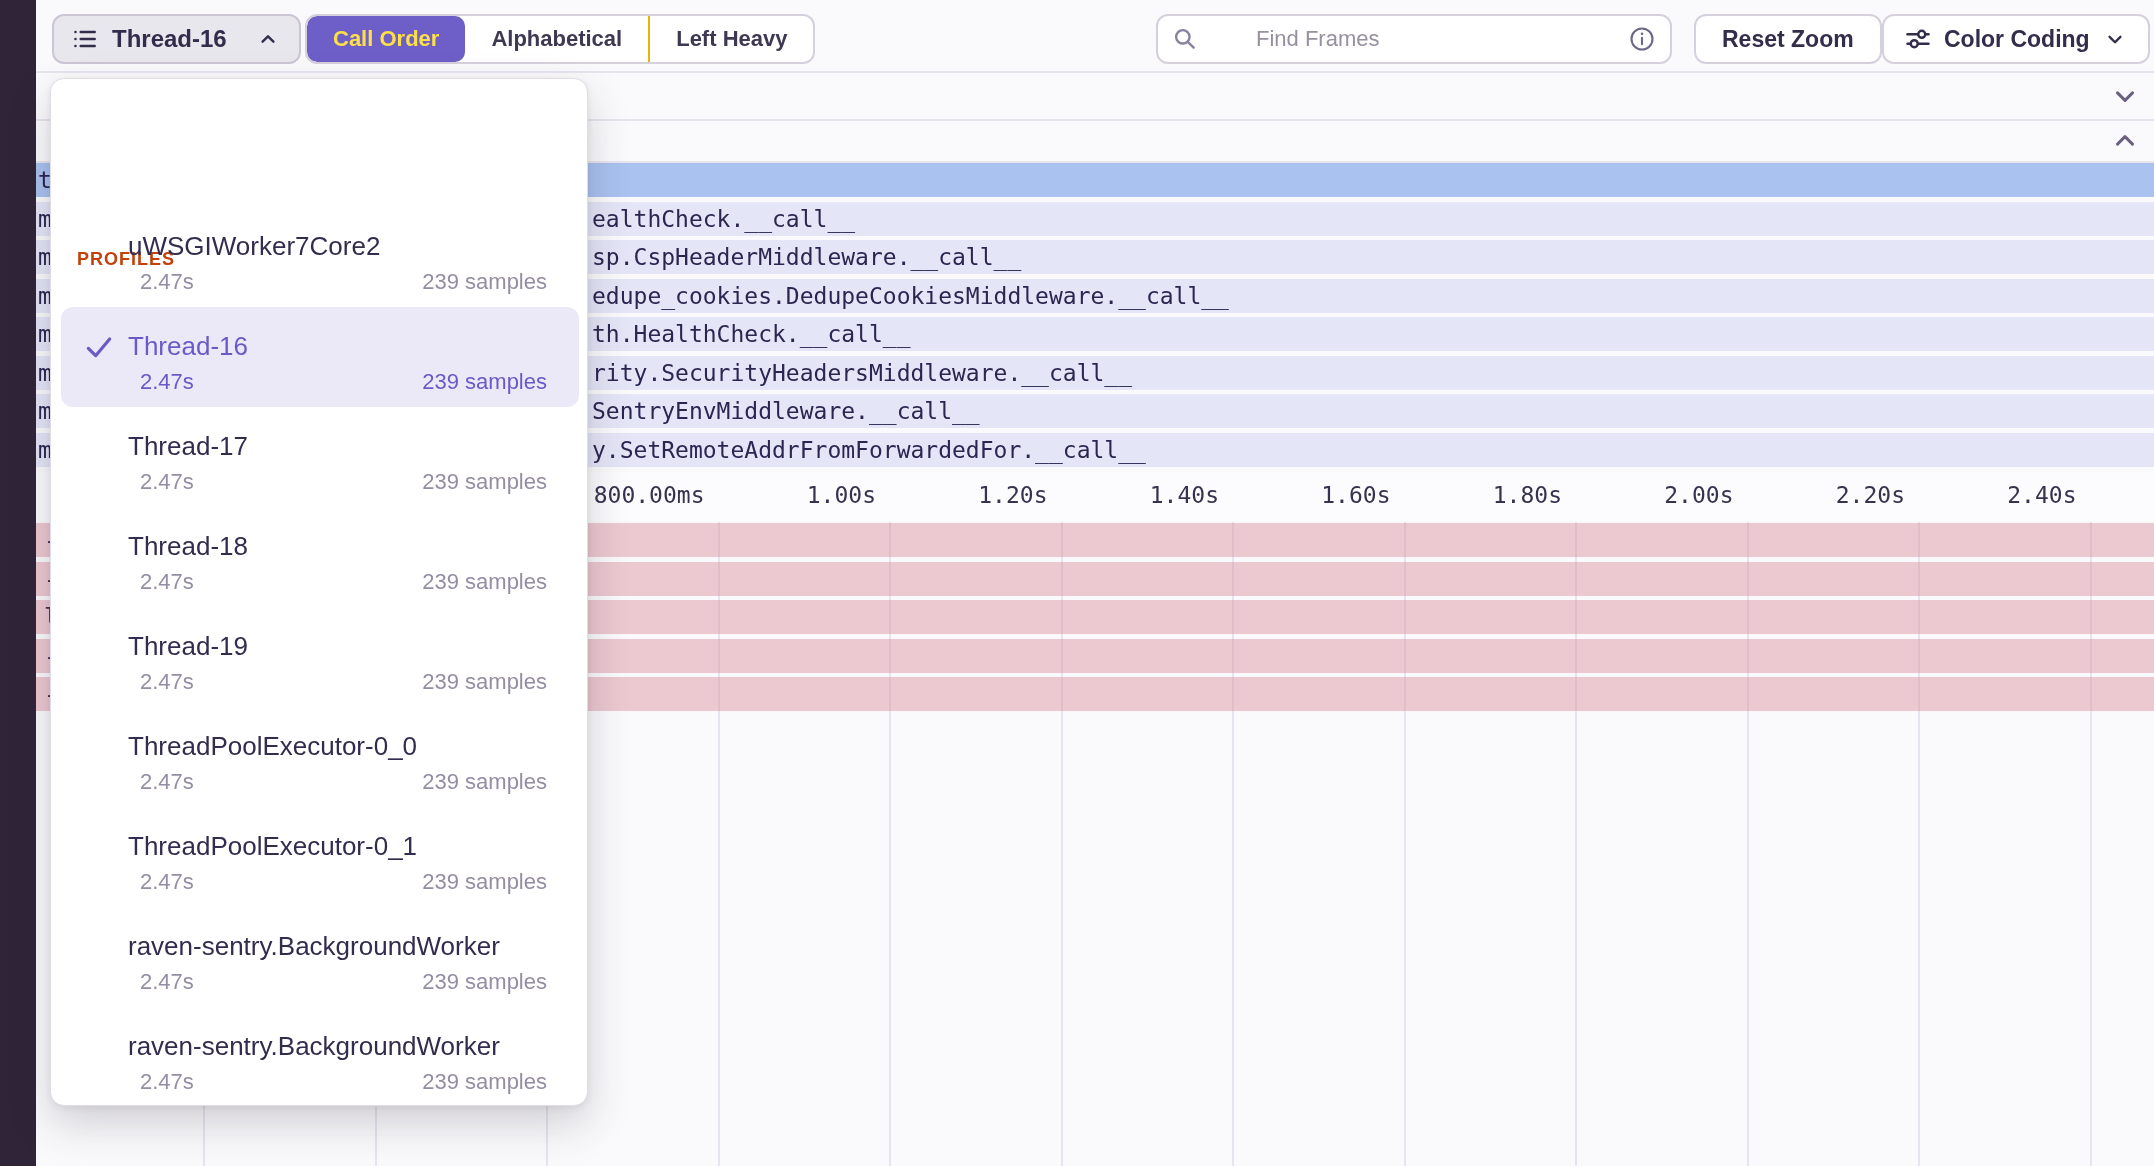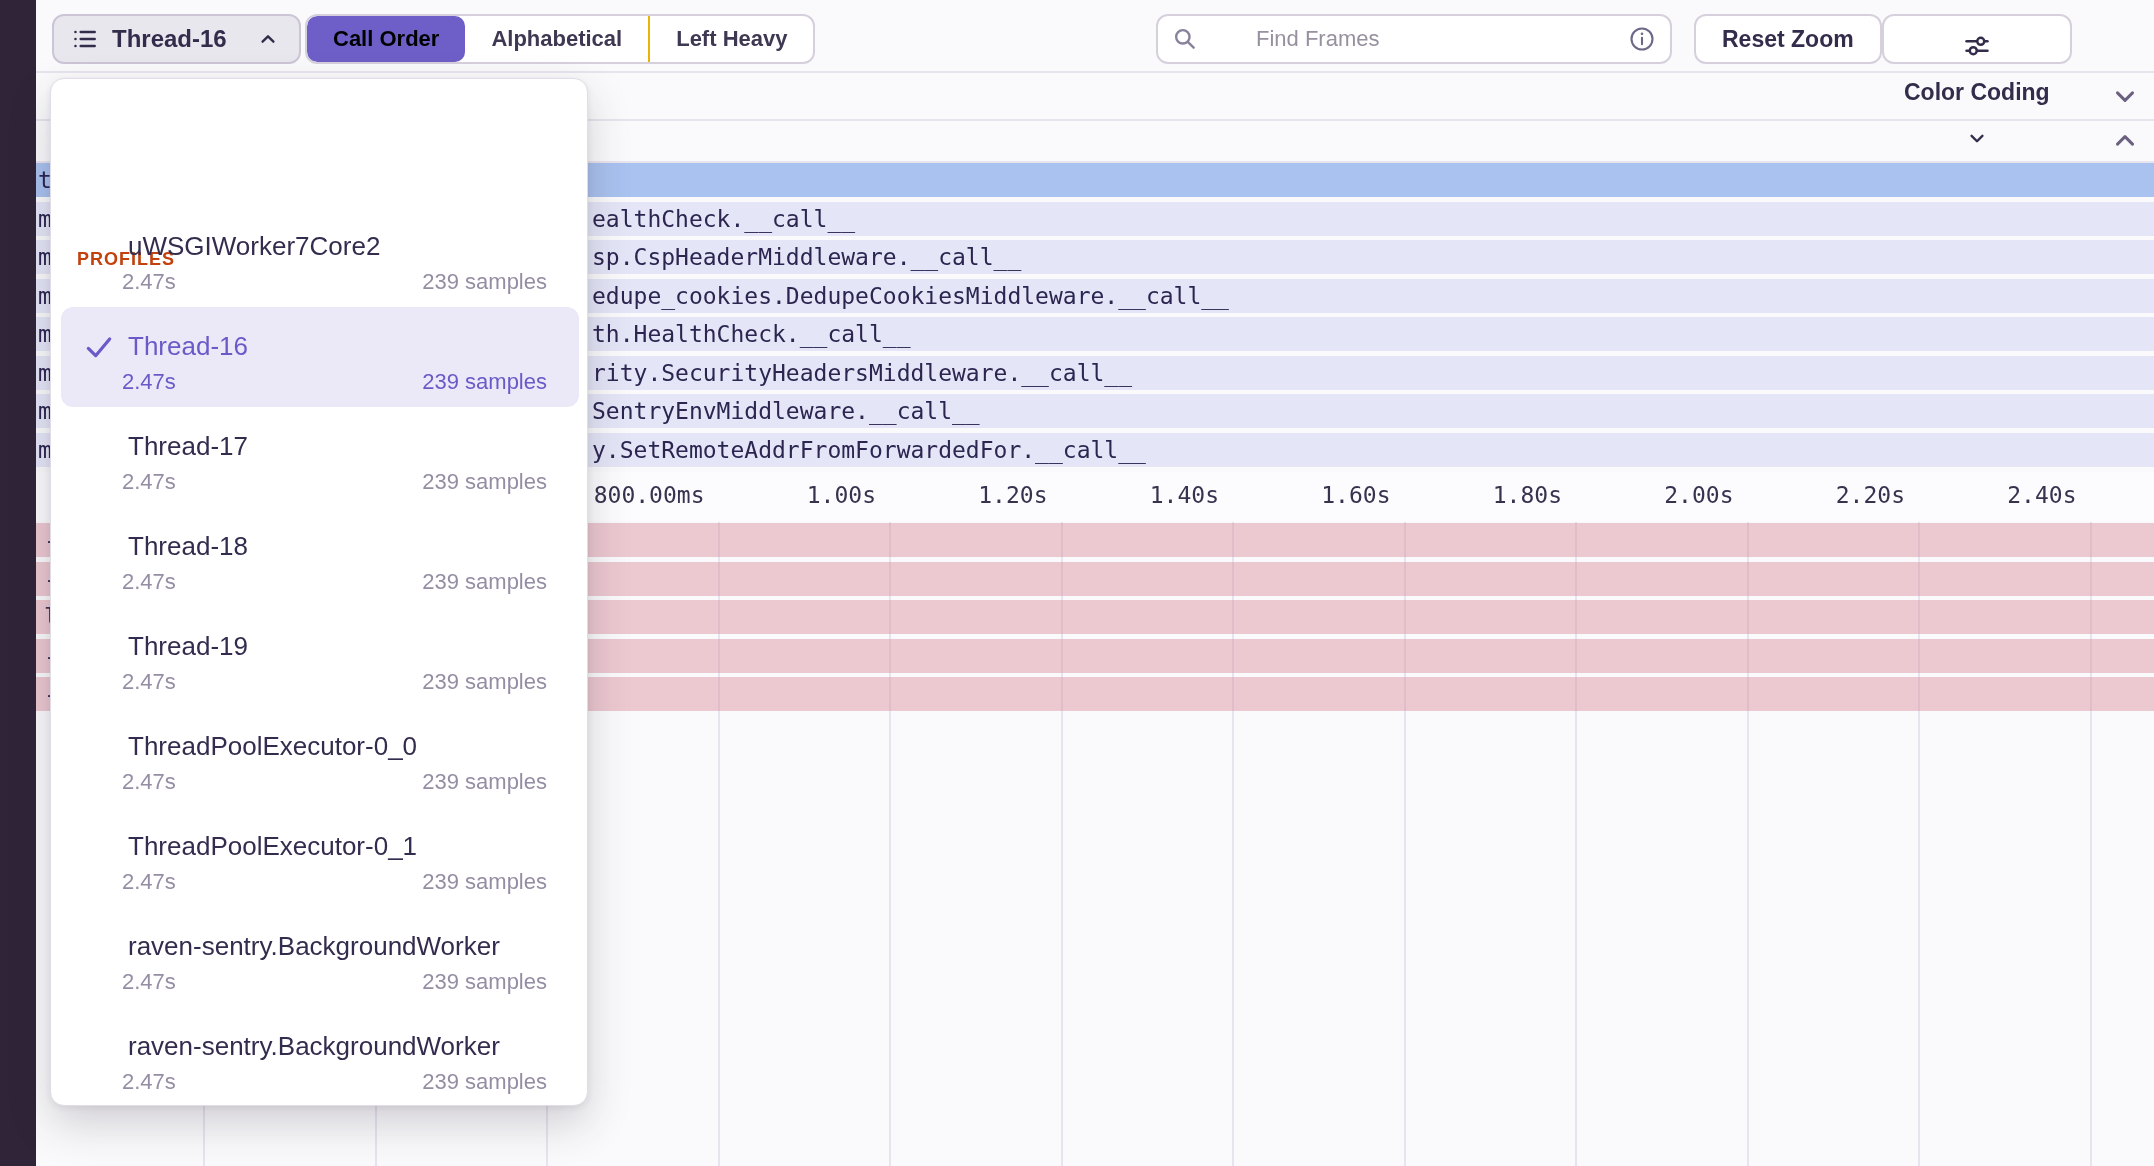--- a/index.html
+++ b/index.html
@@ -12,30 +12,30 @@
   
   .striprow{position:absolute;left:36px;right:0;display:flex;align-items:center;justify-content:flex-end;
             padding-right:14px;box-sizing:border-box;color:#6b6080;}
   
   .btn{position:absolute;top:14px;height:50px;box-sizing:border-box;display:flex;align-items:center;
        border:2px solid #d6d0dd;border-radius:12px;background:#ffffff;font-weight:700;font-size:23px;color:#332c4b;}
   .thread-btn{left:52px;padding:0 18px;gap:14px;background:#e9e7ee;border-color:#ccc5d6;font-size:24px;}
   .seg{position:absolute;top:14px;height:50px;box-sizing:border-box;display:flex;align-items:stretch;
        border:2px solid #d6d0dd;border-radius:12px;background:#ffffff;overflow:hidden;}
   .seg .opt{display:flex;align-items:center;padding:0 26px;font-size:22px;font-weight:600;color:#3e3852;cursor:default;}
-  .seg .opt.active{background:#6e5fc8;color:#000000;font-weight:700;border-radius:10px;}
+  .seg .opt.active{background:#6e5fc8;color:#fde047;font-weight:700;border-radius:10px;}
   .seg .opt.divided{border-left:2px solid #eab308;}
   .searchbox{position:absolute;left:1156px;top:14px;width:516px;height:50px;box-sizing:border-box;
              border:2px solid #d6d0dd;border-radius:12px;background:#fff;display:flex;align-items:center;
              padding:0 14px;gap:12px;}
   .searchbox input{flex:1;border:none;outline:none;font-family:"Liberation Sans",sans-serif;
                    font-size:22px;color:#433a5b;background:transparent;margin-left:44px;}
   .searchbox input::placeholder{color:#97909f;}
   .reset-btn{left:1694px;padding:0 26px;}
-  .color-btn{left:1882px;padding:16px 20px;gap:19px;flex-direction:column;}
+  .color-btn{left:1882px;padding:16px 20px;gap:12px;}
   
   .frow{position:absolute;left:36px;right:0;height:34px;font-family:"DejaVu Sans Mono",monospace;
         font-size:23px;color:#2b2550;display:flex;align-items:center;}
   .frow .edgechar{position:absolute;left:2px;}
   .frow .frag{position:absolute;left:556px;white-space:pre;}
   .row-selected{background:#a9c2ef;}
   .row-lav{background:#e4e6f7;}
   .row-pink{background:rgba(222,153,167,0.52);}
   .row-pink .edgechar{left:8px;color:#3a3354;}
   .gridline{position:absolute;top:522px;bottom:0;width:2px;background:#e7e4ef;}
@@ -50,21 +50,21 @@
              border:2px solid #d9d5e1;border-radius:10px;background:#fff;display:flex;align-items:center;padding:0 22px;}
   .dd-search input{width:100%;border:none;outline:none;font-family:"Liberation Sans",sans-serif;
                    font-size:25px;color:#433a5b;background:transparent;}
   .dd-search input::placeholder{color:#a49cb0;}
   .dd-section{position:absolute;left:26px;top:170px;font-size:18px;font-weight:700;letter-spacing:1px;color:#c2410c;}
   .dd-items{position:absolute;left:10px;top:128px;width:518px;}
   .dd-item{position:relative;height:100px;box-sizing:border-box;border-radius:12px;}
   .dd-item.selected{background:#ebe8f8;}
   .dd-item .check{position:absolute;left:22px;top:24px;width:34px;color:#6a5ac8;}
   .dd-item .name{position:absolute;left:67px;top:24px;font-size:26px;font-weight:500;color:#342c4e;white-space:nowrap;}
-  .dd-item .dur{position:absolute;left:61px;top:62px;font-size:22px;color:#958da3;}
+  .dd-item .dur{position:absolute;left:79px;top:62px;font-size:22px;color:#958da3;}
   .dd-item .samples{position:absolute;right:32px;top:62px;font-size:22px;color:#958da3;}
   .dd-item.selected .name,.dd-item.selected .dur,.dd-item.selected .samples{color:#6a5ac8;}
   .icon{display:inline-flex;flex:0 0 auto;}
 </style>
 </head>
 <body>
 
 <div class="stage">
 
   <div id="gridlines">

